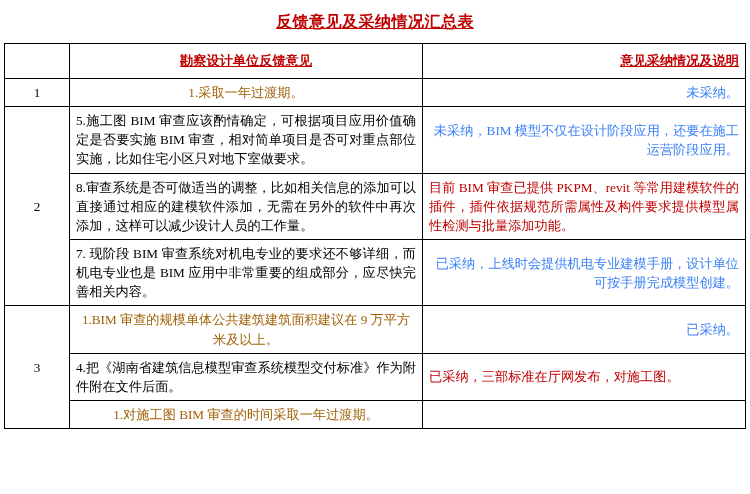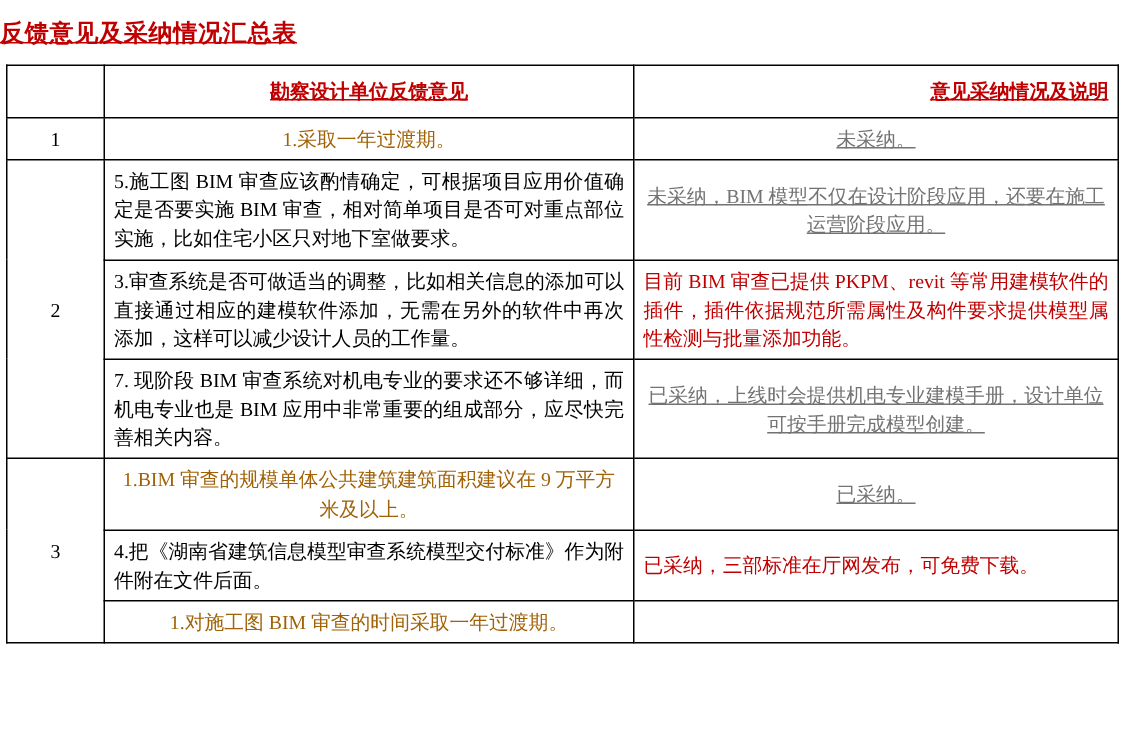--- a/index.html
+++ b/index.html
@@ -15,21 +15,21 @@
     overflow: hidden;
   }
   .page {
     width: 750px;
     height: 494px;
     position: relative;
     box-sizing: border-box;
     padding: 0;
   }
   .doc-title {
-    text-align: left;
+    text-align: center;
     color: #c00000;
     font-weight: bold;
     font-size: 16px;
     letter-spacing: 0.5px;
     padding-top: 12px;
     padding-bottom: 10px;
     text-decoration: underline;
     font-family: "Liberation Serif", "DejaVu Serif", serif;
   }
   table.fb {
@@ -75,23 +75,22 @@
   .cell-center {
     text-align: center;
     color: #a16207;
   }
   .resp {
     text-align: justify;
     text-justify: inter-ideograph;
     color: #c00000;
   }
   .resp-center {
-    text-align: center;
-    color: #737373;
-    text-decoration: underline;
+    text-align: right;
+    color: #3b82f6;
   }
 </style>
 </head>
 <body>
 
 <div class="page">
 
   <div class="doc-title">反馈意见及采纳情况汇总表</div>
 
   <table class="fb">
@@ -109,36 +108,36 @@
         <td class="col-a cell-center">1.采取一年过渡期。</td>
         <td class="col-b resp-center">未采纳。</td>
       </tr>
 
       <tr>
         <td class="col-idx idx-cell" rowspan="3">2</td>
         <td class="col-a cell-left">5.施工图 BIM 审查应该酌情确定，可根据项目应用价值确定是否要实施 BIM 审查，相对简单项目是否可对重点部位实施，比如住宅小区只对地下室做要求。</td>
         <td class="col-b resp-center">未采纳，BIM 模型不仅在设计阶段应用，还要在施工运营阶段应用。</td>
       </tr>
       <tr>
-        <td class="col-a cell-left">3.审查系统是否可做适当的调整，比如相关信息的添加可以直接通过相应的建模软件添加，无需在另外的软件中再次添加，这样可以减少设计人员的工作量。</td>
+        <td class="col-a cell-left">8.审查系统是否可做适当的调整，比如相关信息的添加可以直接通过相应的建模软件添加，无需在另外的软件中再次添加，这样可以减少设计人员的工作量。</td>
         <td class="col-b resp">目前 BIM 审查已提供 PKPM、revit 等常用建模软件的插件，插件依据规范所需属性及构件要求提供模型属性检测与批量添加功能。</td>
       </tr>
       <tr>
         <td class="col-a cell-left">7. 现阶段 BIM 审查系统对机电专业的要求还不够详细，而机电专业也是 BIM 应用中非常重要的组成部分，应尽快完善相关内容。</td>
         <td class="col-b resp-center">已采纳，上线时会提供机电专业建模手册，设计单位可按手册完成模型创建。</td>
       </tr>
 
       <tr>
         <td class="col-idx idx-cell" rowspan="3">3</td>
         <td class="col-a cell-center">1.BIM 审查的规模单体公共建筑建筑面积建议在 9 万平方米及以上。</td>
         <td class="col-b resp-center">已采纳。</td>
       </tr>
       <tr>
         <td class="col-a cell-left">4.把《湖南省建筑信息模型审查系统模型交付标准》作为附件附在文件后面。</td>
-        <td class="col-b resp">已采纳，三部标准在厅网发布，可免费下载。</td>
+        <td class="col-b resp">已采纳，三部标准在厅网发布，对施工图。</td>
       </tr>
       <tr>
         <td class="col-a cell-center">1.对施工图 BIM 审查的时间采取一年过渡期。</td>
         <td class="col-b resp-center"></td>
       </tr>
 
     </tbody>
   </table>
 
 </div>

